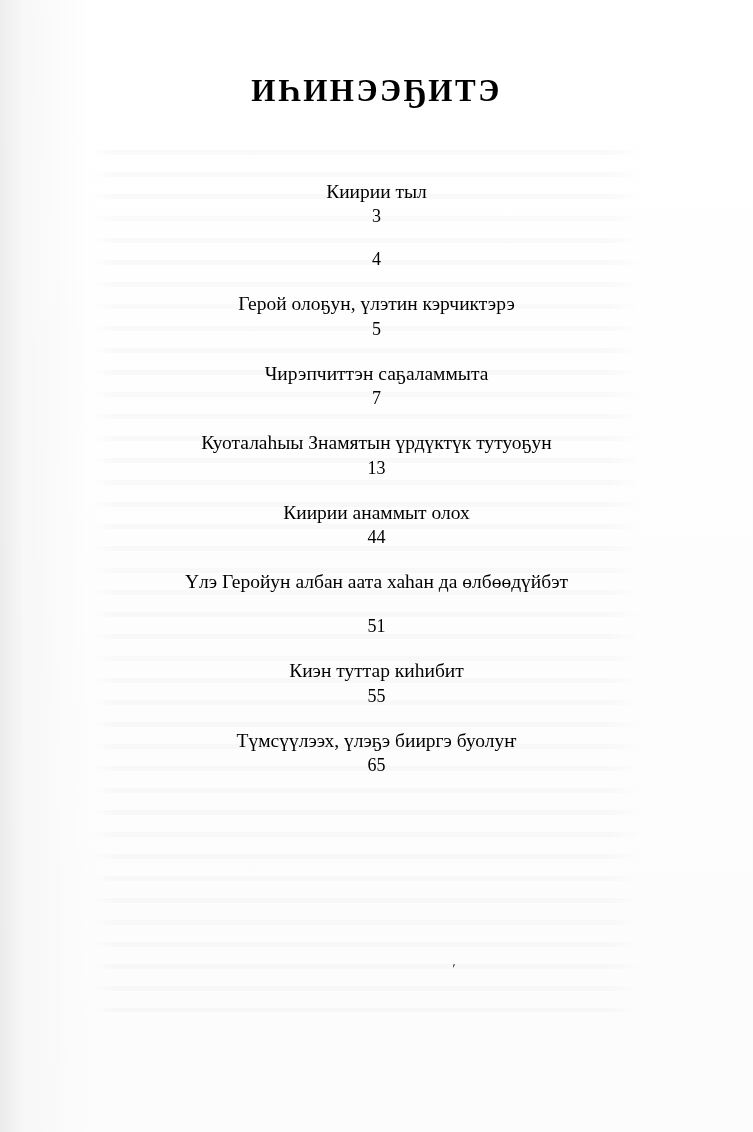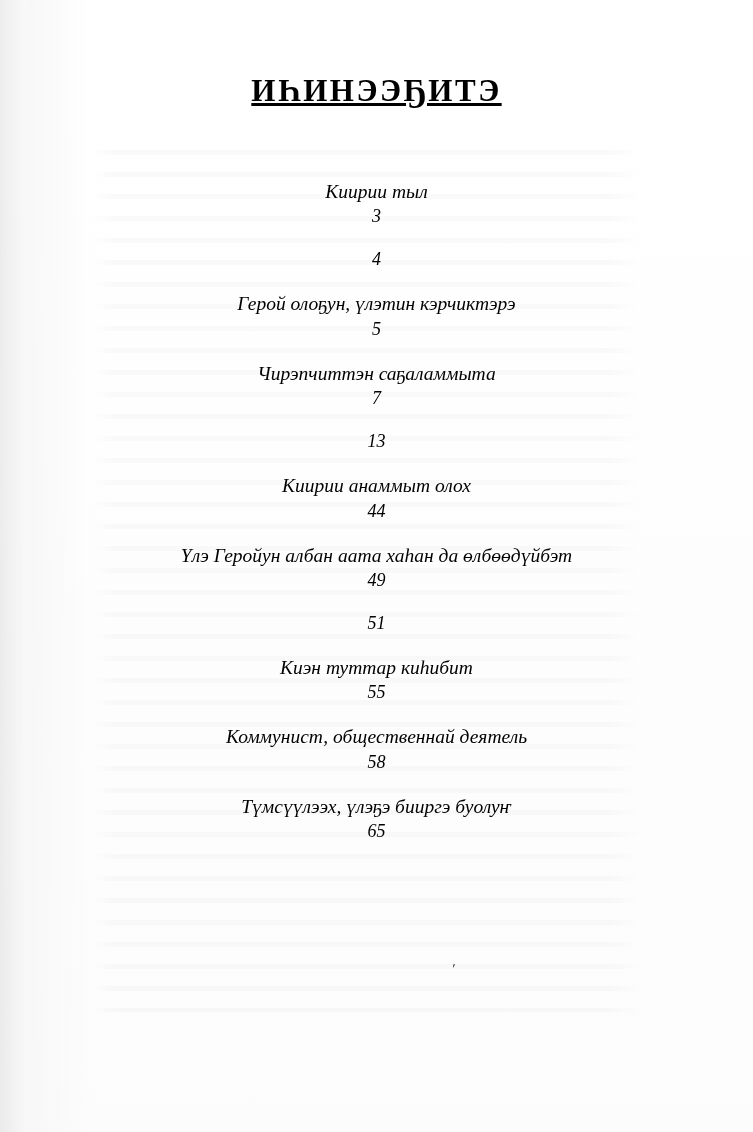--- a/index.html
+++ b/index.html
@@ -55,28 +55,26 @@
     z-index: 2;
     padding-top: 74px;
     text-align: center;
   }
   .toc-title {
     font-size: 31px;
     font-weight: 700;
     letter-spacing: 2.5px;
     margin: 0 0 0 0;
     line-height: 1.1;
-    text-decoration: underline;
   }
   .toc-list {
     margin-top: 72px;
   }
   .toc-entry {
     margin-bottom: 22px;
-    font-style: italic;
   }
   .toc-entry .entry-title {
     font-size: 19.5px;
     line-height: 1.25;
     display: block;
   }
   .toc-entry .entry-page {
     font-size: 18px;
     display: block;
     margin-top: 2px;
@@ -121,46 +119,42 @@
       <span class="entry-page">5</span>
     </div>
 
     <div class="toc-entry">
       <span class="entry-title">Чирэпчиттэн саҕаламмыта</span>
       <span class="entry-page">7</span>
     </div>
 
 
     <div class="toc-entry">
+      <span class="entry-title">Куоталаһыы Знамятын үрдүктүк тутуоҕун</span>
       <span class="entry-page">13</span>
     </div>
 
     <div class="toc-entry">
       <span class="entry-title">Киирии анаммыт олох</span>
       <span class="entry-page">44</span>
     </div>
 
     <div class="toc-entry">
       <span class="entry-title">Үлэ Геройун албан аата хаһан да өлбөөдүйбэт</span>
-      <span class="entry-page">49</span>
     </div>
 
     <div class="toc-entry">
       <span class="entry-page">51</span>
     </div>
 
     <div class="toc-entry">
       <span class="entry-title">Киэн туттар киһибит</span>
       <span class="entry-page">55</span>
     </div>
 
-    <div class="toc-entry">
-      <span class="entry-title">Коммунист, общественнай деятель</span>
-      <span class="entry-page">58</span>
-    </div>
 
 
     <div class="toc-entry">
       <span class="entry-title">Түмсүүлээх, үлэҕэ бииргэ буолуҥ</span>
       <span class="entry-page">65</span>
     </div>
 
   </div>
 </div>
 

